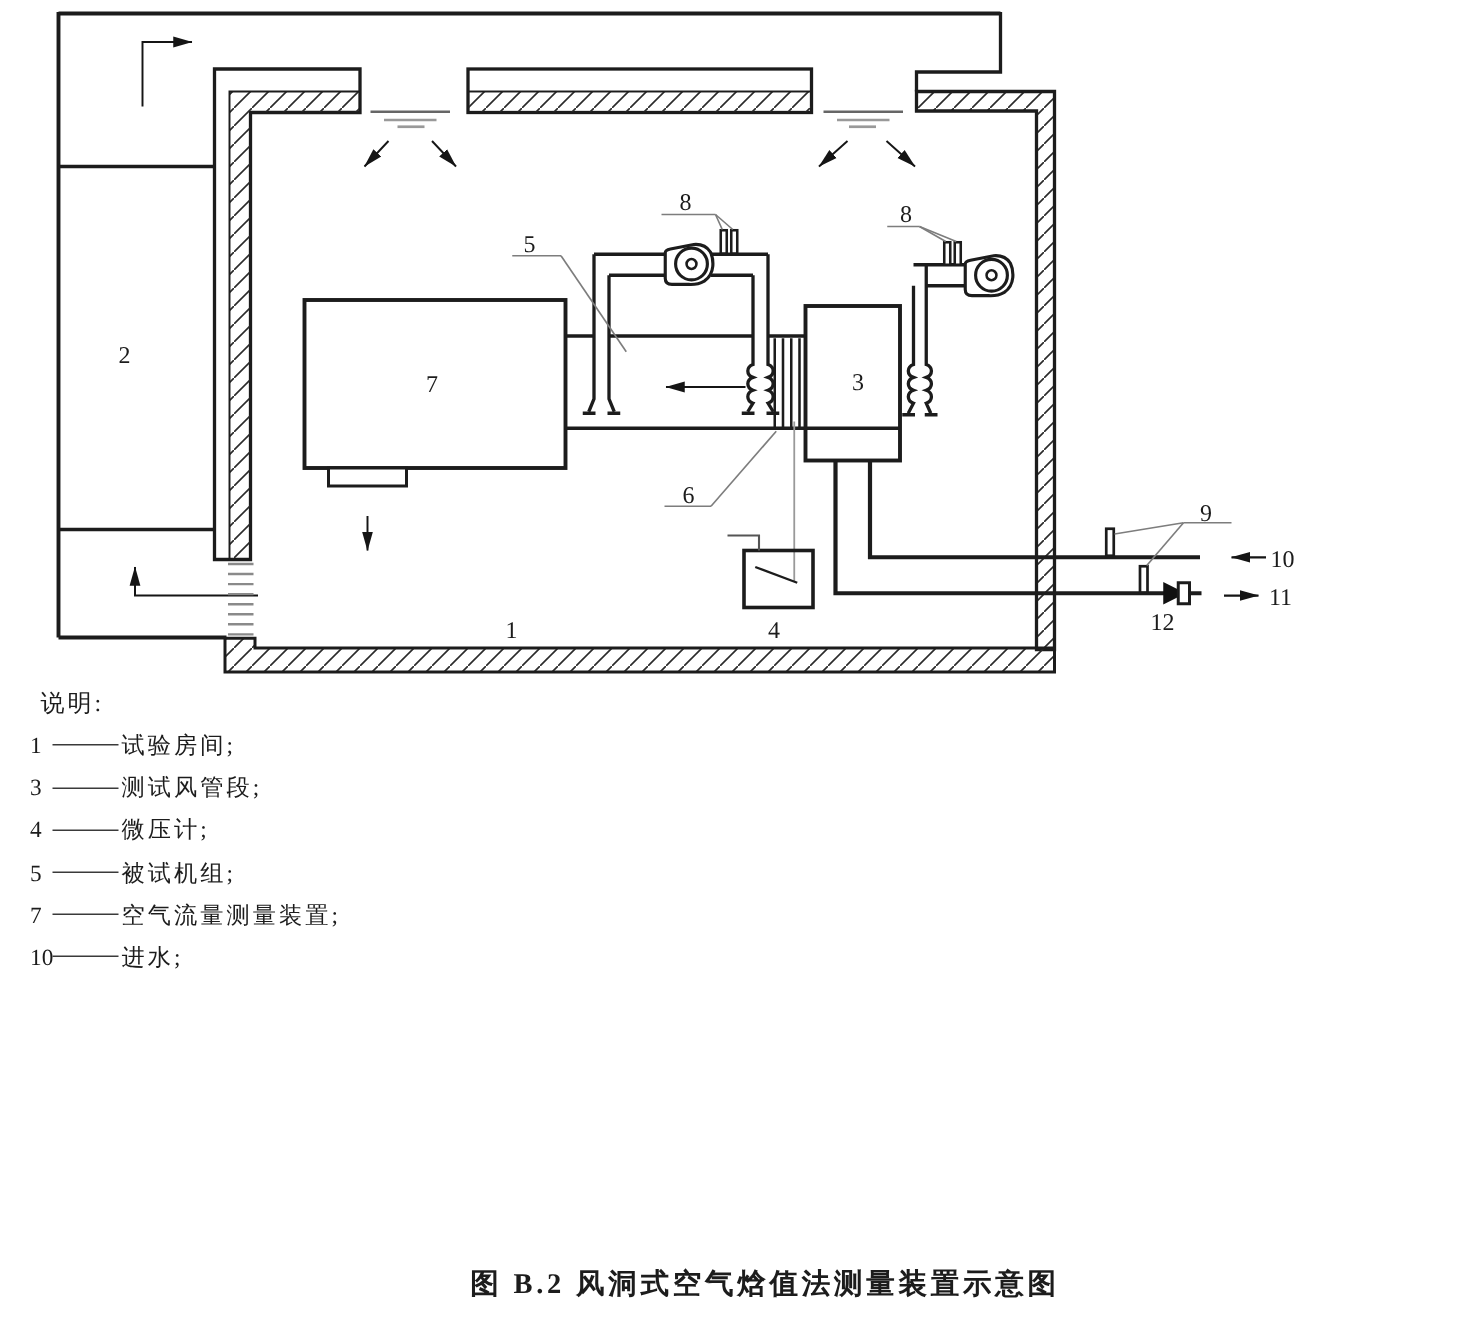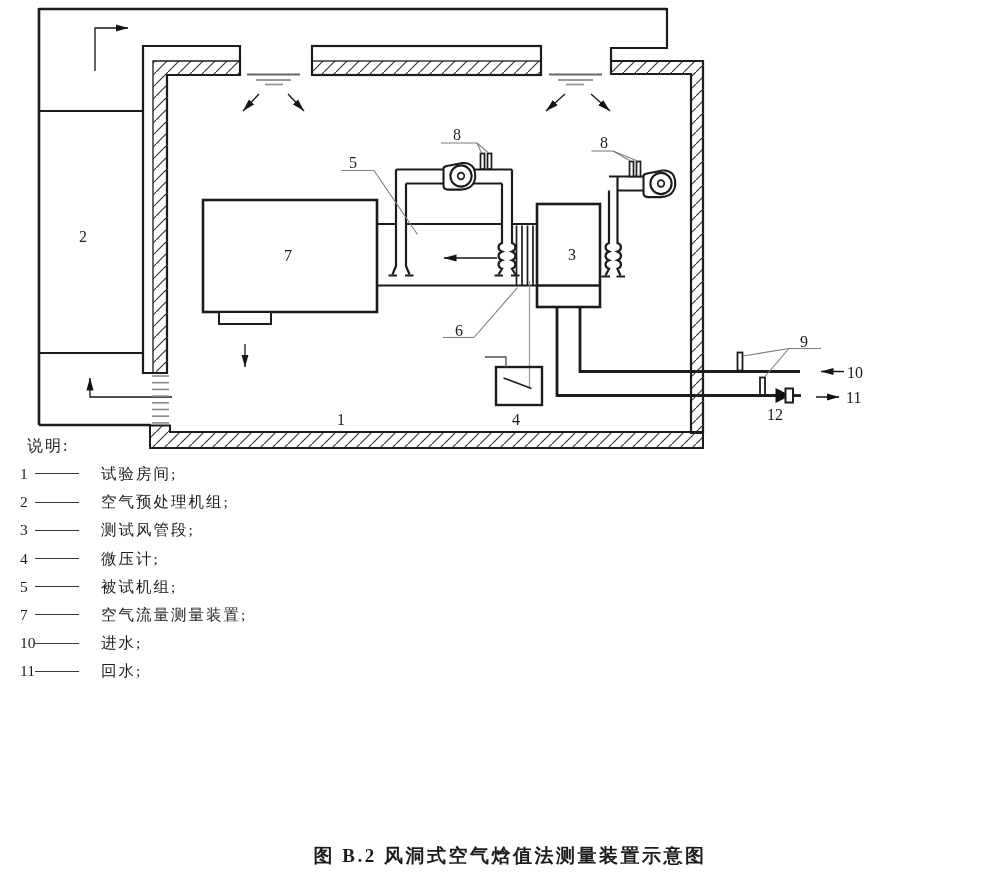--- a/index.html
+++ b/index.html
@@ -1,24 +1,24 @@
 <!DOCTYPE html>
 <html><head>
 <meta charset="utf-8">
 <style>
   html,body{margin:0;padding:0;background:#ffffff;}
   body{width:982px;height:882px;position:relative;font-family:"Liberation Serif",serif;color:#1c1c1c;}
   #figure{position:absolute;left:0;top:0;width:982px;height:455px;}
   svg text{font-family:"Liberation Serif",serif;font-size:16px;fill:#1c1c1c;}
-  #legend{position:absolute;left:20px;top:432px;width:560px;}
+  #legend{position:absolute;left:20px;top:456px;width:560px;}
   #legend .ltitle{font-size:16px;letter-spacing:2px;height:28px;line-height:28px;padding-left:7px;}
   #legend .lrow{height:28.2px;line-height:28.2px;font-size:15.5px;white-space:nowrap;}
   #legend .lnum{display:inline-block;width:15px;font-size:15.5px;}
   #legend .ldash{display:inline-block;width:44px;border-top:1.4px solid #3a3a3a;vertical-align:middle;margin:0 2px 3px 0;}
-  #legend .ltext{letter-spacing:2px;margin-left:20px;}
+  #legend .ltext{letter-spacing:2px;}
   #caption{position:absolute;left:0;top:843px;width:964px;text-align:center;
            font-size:19px;font-weight:bold;letter-spacing:2.5px;margin-left:28px;}
 </style>
 </head>
 <body>
 
 <div id="figure">
 <svg width="982" height="455" viewBox="0 0 982 455" xmlns="http://www.w3.org/2000/svg">
   <defs>
     <pattern id="hatch" width="12" height="12" patternUnits="userSpaceOnUse">
@@ -185,22 +185,20 @@
   </g>
 
   <text x="341" y="425" text-anchor="middle">1</text>
   <text x="83" y="242" text-anchor="middle">2</text>
 </svg>
 </div>
 
 <div id="legend">
   <div class="ltitle">说明:</div>
   <div class="lrow"><span class="lnum">1</span><span class="ldash"></span><span class="ltext">试验房间;</span></div>
-  <div class="lrow"><span class="lnum">2</span><span class="ldash"></span><span class="ltext">空气预处理机组;</span></div>
   <div class="lrow"><span class="lnum">3</span><span class="ldash"></span><span class="ltext">测试风管段;</span></div>
   <div class="lrow"><span class="lnum">4</span><span class="ldash"></span><span class="ltext">微压计;</span></div>
   <div class="lrow"><span class="lnum">5</span><span class="ldash"></span><span class="ltext">被试机组;</span></div>
   <div class="lrow"><span class="lnum">7</span><span class="ldash"></span><span class="ltext">空气流量测量装置;</span></div>
   <div class="lrow"><span class="lnum">10</span><span class="ldash"></span><span class="ltext">进水;</span></div>
-  <div class="lrow"><span class="lnum">11</span><span class="ldash"></span><span class="ltext">回水;</span></div>
 </div>
 
 <div id="caption">图 B.2  风洞式空气焓值法测量装置示意图</div>
 
 </body></html>

